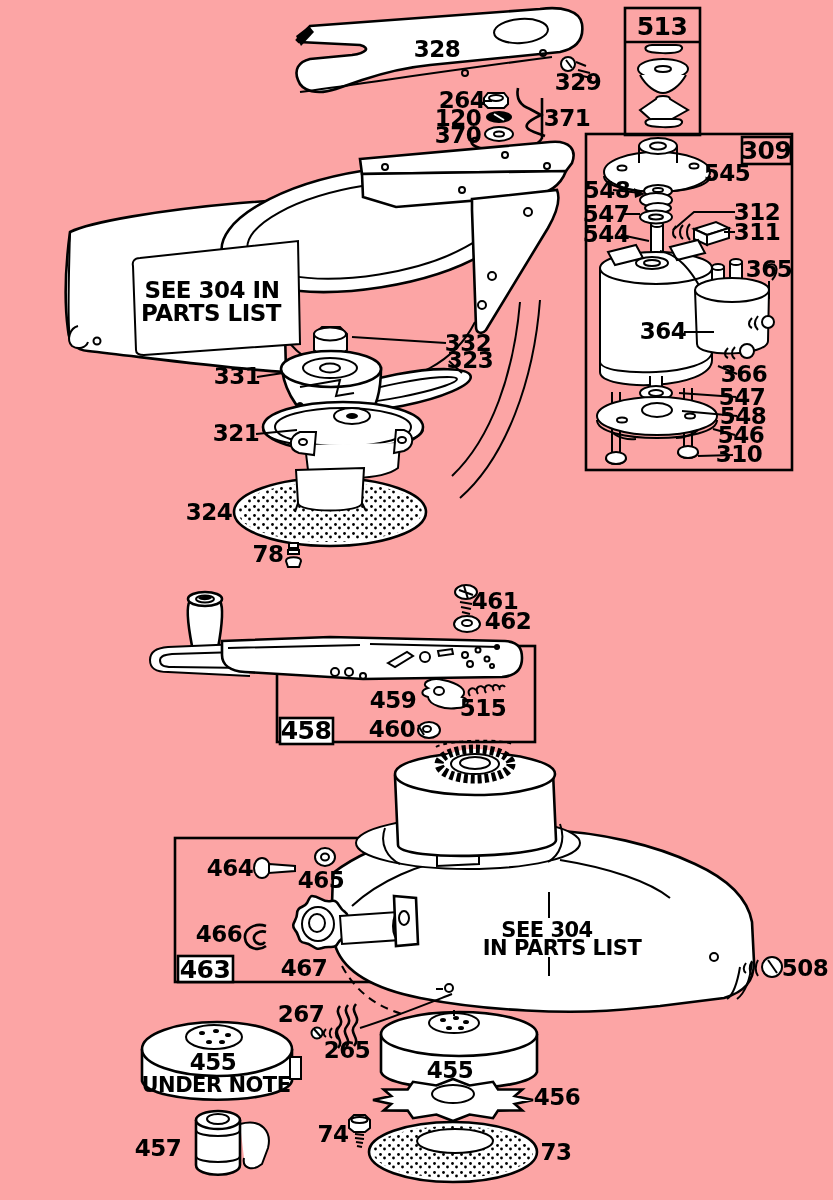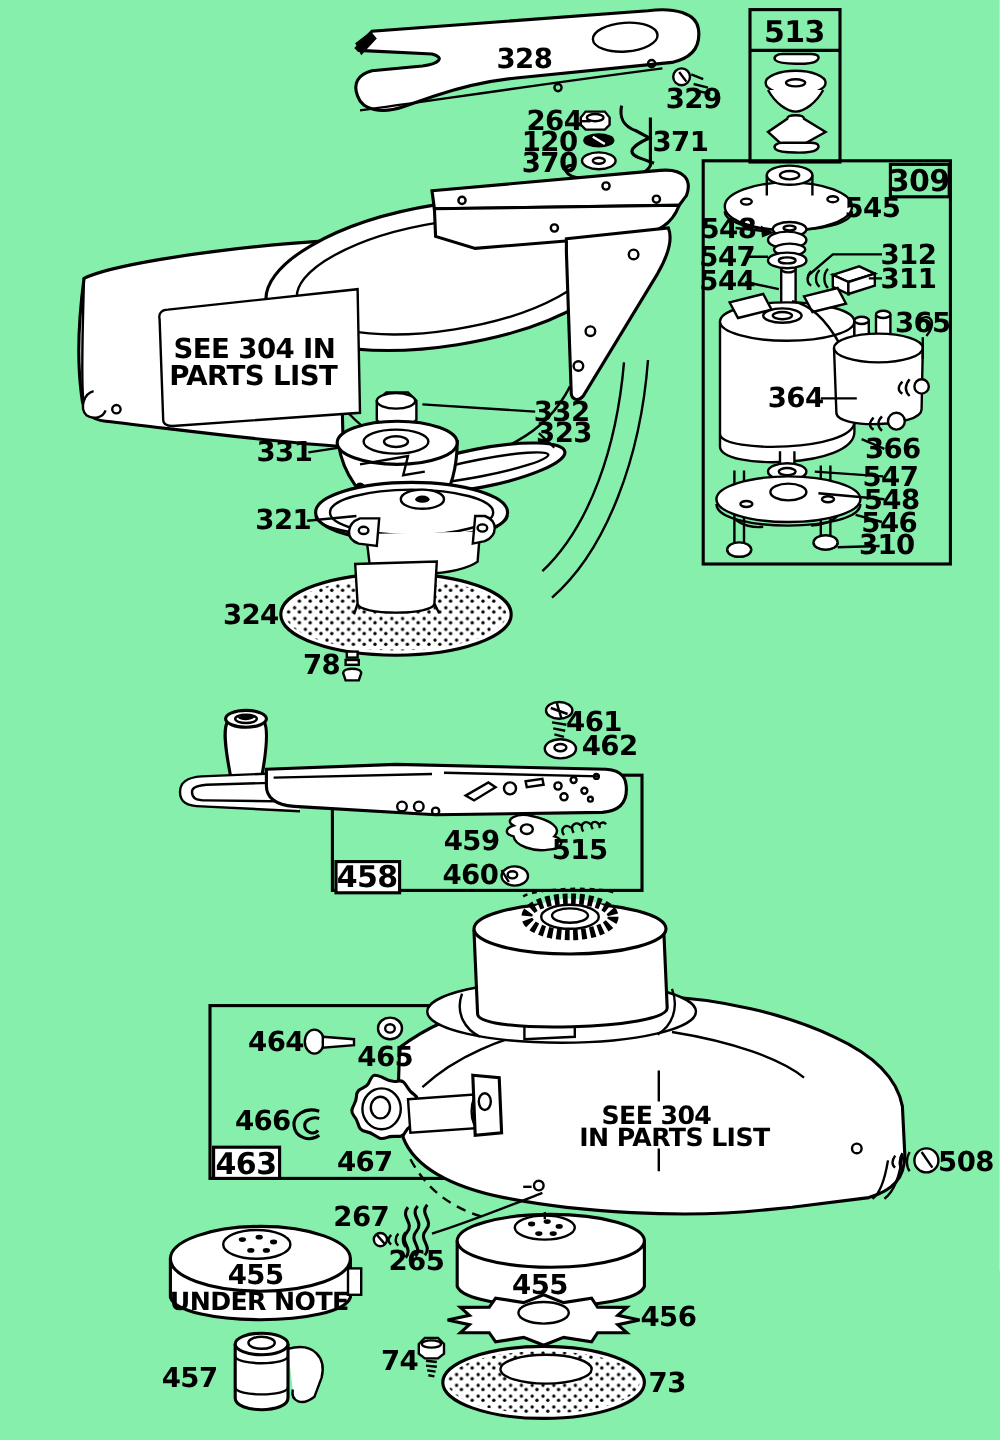--- a/index.html
+++ b/index.html
@@ -1,16 +1,16 @@
 <!DOCTYPE html>
 <html><head>
 <meta charset="utf-8">
 <style>
   html,body{margin:0;padding:0;background:#e8e8e8;}
-  .page{width:833px;height:1200px;margin:0 auto;background:#86efac;position:relative;}
+  .page{width:833px;height:1200px;margin:0 auto;background:#fca5a5;position:relative;}
   svg{display:block;}
   .lbl{font-family:"DejaVu Sans",sans-serif;font-weight:700;font-size:23px;fill:#000;letter-spacing:-0.5px;}
   .lbl-sm{font-size:21px;}
   .lbl-box{font-size:25px;}
   .ln{stroke:#000;stroke-width:2;fill:none;}
   .ln3{stroke:#000;stroke-width:2.6;fill:none;}
   .wh{fill:#ffffff;stroke:#000;stroke-width:2;}
   .wh3{fill:#ffffff;stroke:#000;stroke-width:2.6;}
   .bk{fill:#000;stroke:none;}
 </style>

